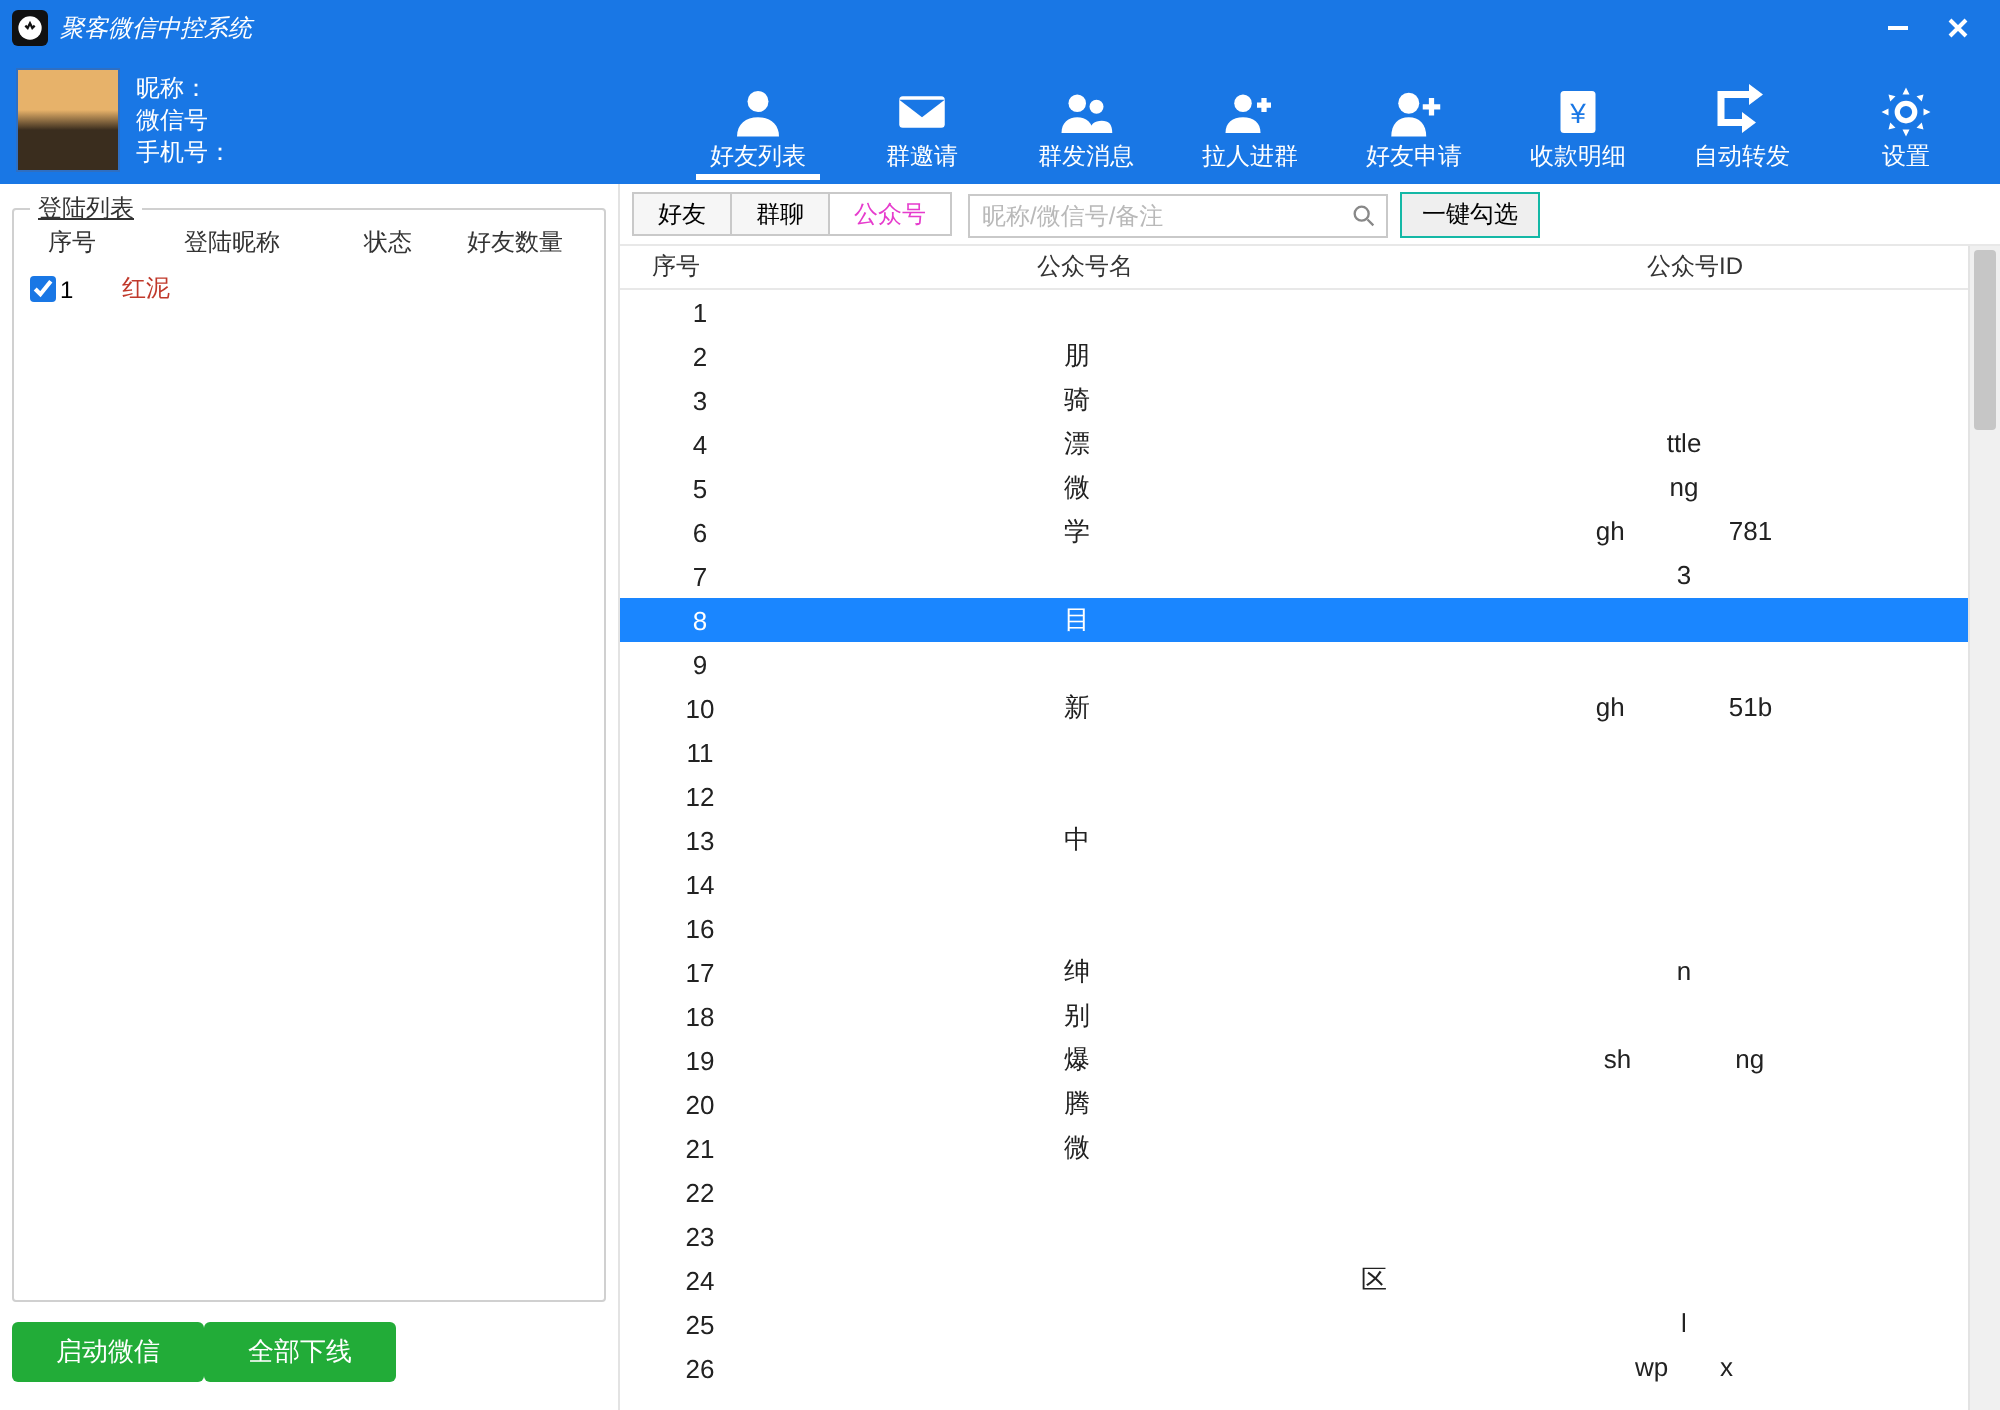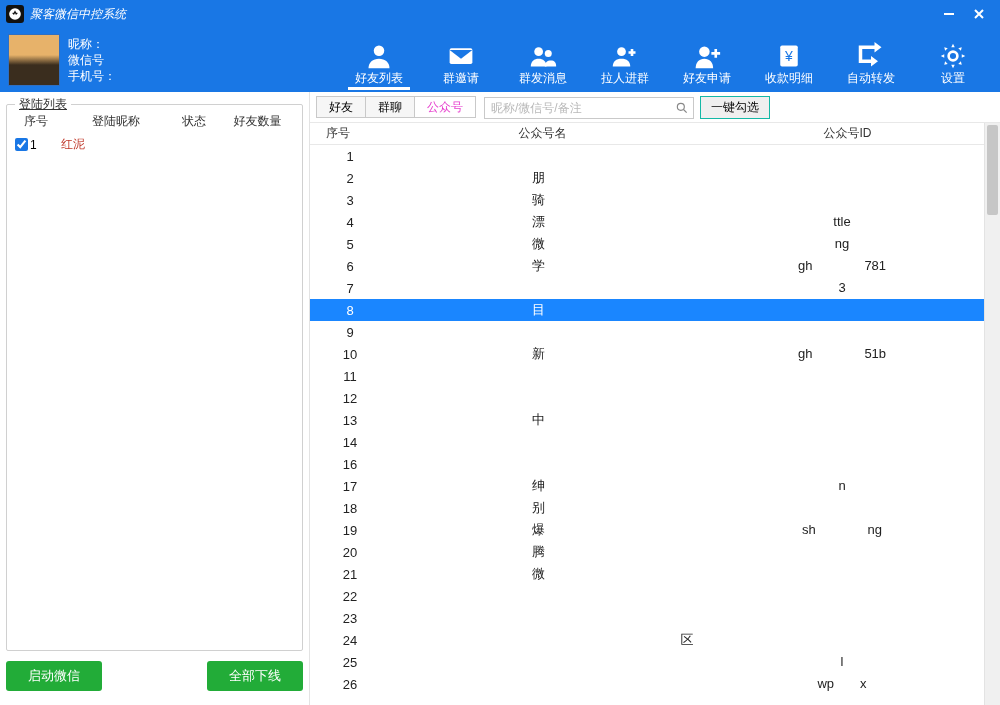--- a/index.html
+++ b/index.html
@@ -33,21 +33,21 @@
 .lh-col2{width:110px; text-align:center;}
 .lh-col3{width:46px; text-align:center;}
 .lh-col4{flex:1; text-align:center;}
 .loginrow { display:flex; align-items:center; font-size:12px; padding:2px 2px; }
 .loginrow input[type=checkbox]{ margin-right:2px; margin-left:4px; accent-color:#1977e5;}
 .loginrow .c1{width:50px; display:flex; align-items:center;}
 .loginrow .c2{width:110px; color:#c0392b;}
 .loginrow .c3{width:46px;}
 .loginrow .c4{flex:1;}
 
-.leftbtns { display:flex; justify-content:space-between; padding:10px 0 8px; }
+.leftbtns { display:flex; justify-content:flex-start; padding:10px 0 8px; }
 .gbtn { background:#22ac38; color:#fff; border:none; border-radius:3px; padding:6px 22px; font-size:13px; cursor:pointer; }
 
 .rightpanel { flex:1; display:flex; flex-direction:column; }
 .filterbar { display:flex; align-items:center; padding:4px 6px 3px 6px; gap:0; font-size:12px; }
 .pill { border:1px solid #c9c9c9; border-right:none; padding:3px 12px; background:#f6f6f6; cursor:pointer; }
 .pill:last-of-type{ border-right:1px solid #c9c9c9; }
 .pill.active { color:#e63ccd; background:#fff; }
 .searchwrap { margin-left:8px; border:1px solid #c9c9c9; display:flex; align-items:center; height:22px; width:210px; }
 .searchwrap input { border:none; outline:none; font-size:12px; padding:0 6px; flex:1; color:#444;}
 .searchwrap input::placeholder{color:#b9b9b9;}

